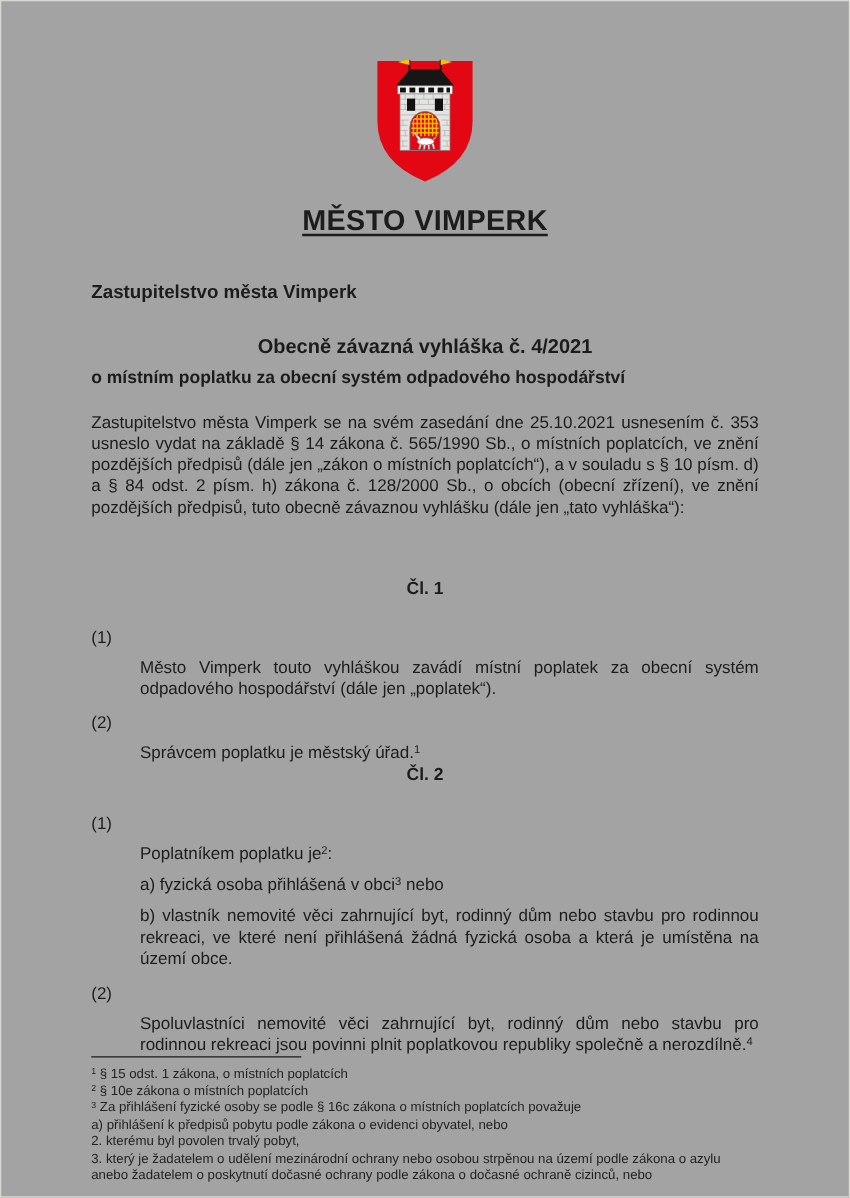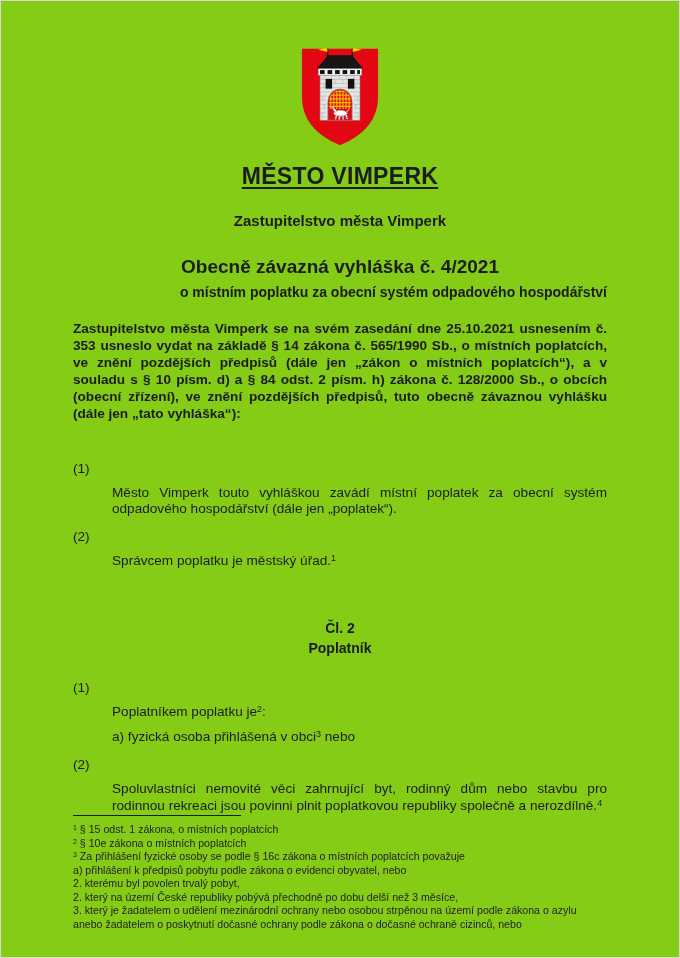--- a/index.html
+++ b/index.html
@@ -5,64 +5,62 @@
   * { box-sizing: border-box; }
   html, body { margin: 0; padding: 0; }
   body {
     width: 680px; height: 958px;
     background: #f2f2f0;
     font-family: "Liberation Sans", sans-serif;
     color: #1c1c1c;
   }
   .page {
     width: 680px; height: 958px;
-    background: #84cc16;
+    background: #a3a3a3;
     border: 1px solid #d8d8d4;
     padding: 44px 72px 26px 72px;
     display: flex; flex-direction: column;
     overflow: hidden;
   }
   .coa-wrap { display: flex; justify-content: center; }
   .coa-wrap svg { width: 94px; height: 104px; display: block; }
 
   .city-title {
     margin: 14px 0 0 0;
     text-align: center;
     font-size: 23px; font-weight: bold;
     letter-spacing: 0.3px;
     text-decoration: underline;
     text-underline-offset: 3px;
   }
   .council {
-    margin-top: 22px;
-    text-align: center;
+    margin-top: 35px;
     font-size: 15px; font-weight: bold;
   }
   .ord-title {
     margin-top: 27px;
     text-align: center;
-    font-size: 19px; font-weight: bold;
+    font-size: 16px; font-weight: bold;
   }
   .ord-subtitle {
     margin-top: 6px;
-    text-align: right;
+    text-align: left;
     font-size: 14px; font-weight: bold;
   }
   .intro {
     margin-top: 21px;
     font-size: 13.6px; line-height: 1.25;
     text-align: justify;
-    font-weight: bold;
   }
   .article-num {
     text-align: center; font-weight: bold;
     font-size: 14px;
   }
   .article-num.first { margin-top: 33px; }
-  .article-num.second { margin-top: 50px; }
+  .article-num.second { }
   .article-title {
     text-align: center; font-weight: bold;
     font-size: 14px; margin-top: 4px;
   }
   .items { margin-top: 13px; }
   .item {
     display: grid;
     grid-template-columns: 39px 1fr;
     font-size: 13.6px; line-height: 1.25;
     margin-top: 11px;
@@ -155,52 +153,52 @@
   </div>
 
   <h1 class="city-title">MĚSTO VIMPERK</h1>
   <div class="council">Zastupitelstvo města Vimperk</div>
 
   <div class="ord-title">Obecně závazná vyhláška č. 4/2021</div>
   <div class="ord-subtitle">o místním poplatku za obecní systém odpadového hospodářství</div>
 
   <p class="intro">Zastupitelstvo města Vimperk se na svém zasedání dne 25.10.2021 usnesením č. 353 usneslo vydat na základě § 14 zákona č. 565/1990 Sb., o místních poplatcích, ve znění pozdějších předpisů (dále jen „zákon o místních poplatcích“), a v souladu s § 10 písm. d) a § 84 odst. 2 písm. h) zákona č. 128/2000 Sb., o obcích (obecní zřízení), ve znění pozdějších předpisů, tuto obecně závaznou vyhlášku (dále jen „tato vyhláška“):</p>
 
+  <div class="article-num first">Čl. 1</div>
   <div class="items">
     <div class="item">
       <span class="item-num">(1)</span>
       <div class="item-text"><span>Město Vimperk touto vyhláškou zavádí místní poplatek za obecní systém odpadového hospodářství (dále jen „poplatek“).</span></div>
     </div>
     <div class="item">
       <span class="item-num">(2)</span>
       <div class="item-text"><span>Správcem poplatku je městský úřad.</span><sup>1</sup></div>
     </div>
   </div>
 
   <div class="article-num second">Čl. 2</div>
-  <div class="article-title">Poplatník</div>
   <div class="items">
     <div class="item">
       <span class="item-num">(1)</span>
       <div class="item-text">
         <span>Poplatníkem poplatku je</span><sup>2</sup><span>:</span>
         <div class="subitem"><span>a) fyzická osoba přihlášená v obci</span><sup>3</sup><span> nebo</span></div>
+        <div class="subitem"><span>b) vlastník nemovité věci zahrnující byt, rodinný dům nebo stavbu pro rodinnou rekreaci, ve které není přihlášená žádná fyzická osoba a která je umístěna na území obce.</span></div>
       </div>
     </div>
     <div class="item">
       <span class="item-num">(2)</span>
       <div class="item-text"><span>Spoluvlastníci nemovité věci zahrnující byt, rodinný dům nebo stavbu pro rodinnou rekreaci jsou povinni plnit poplatkovou republiky společně a nerozdílně.</span><sup>4</sup></div>
     </div>
   </div>
 
   <div class="footnotes">
     <div class="fn-rule"></div>
     <div class="fn-line"><sup>1</sup> <span>§ 15 odst. 1 zákona, o místních poplatcích</span></div>
     <div class="fn-line"><sup>2</sup> <span>§ 10e zákona o místních poplatcích</span></div>
     <div class="fn-line"><sup>3</sup> <span>Za přihlášení fyzické osoby se podle § 16c zákona o místních poplatcích považuje</span></div>
     <div class="fn-line"><span>a) přihlášení k předpisů pobytu podle zákona o evidenci obyvatel, nebo</span></div>
     <div class="fn-line"><span>2. kterému byl povolen trvalý pobyt,</span></div>
-    <div class="fn-line"><span>2. který na území České republiky pobývá přechodně po dobu delší než 3 měsíce,</span></div>
     <div class="fn-line"><span>3. který je žadatelem o udělení mezinárodní ochrany nebo osobou strpěnou na území podle zákona o azylu anebo žadatelem o poskytnutí dočasné ochrany podle zákona o dočasné ochraně cizinců, nebo</span></div>
 
   </div>
 
 </div>
 
 </body></html>

